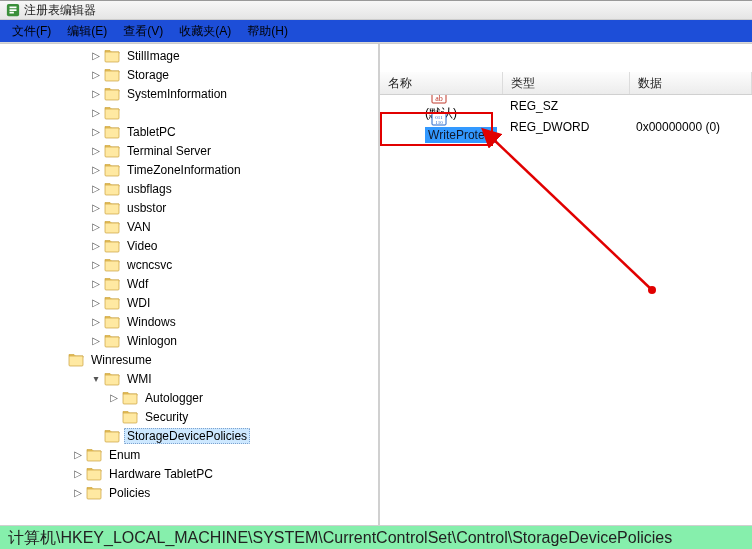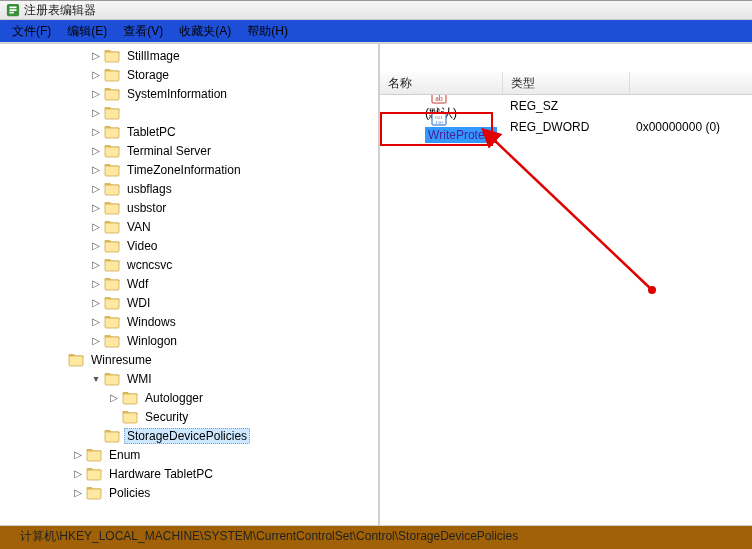--- a/index.html
+++ b/index.html
@@ -144,39 +144,39 @@
   .cell-name  { width: 106px; flex-direction: column; }
   .cell-type  { width: 110px; }
   .cell-data  { flex: 1; }
   .reg-icon {
     width: 16px; height: 16px;
     margin-right: 4px;
     flex-shrink: 0;
   }
   .val-name.selected {
     background: #3399ff;
-    color: #4c1d95;
+    color: #0f172a;
     padding: 1px 3px;
     margin-left: 40px;
   }
   .highlight-box {
     position: absolute;
     border: 2px solid #e10000;
     pointer-events: none;
   }
   .arrow-svg {
     position: absolute;
     pointer-events: none;
   }
   .statusbar {
     height: 20px;
-    background: #a16207;
+    background: #86efac;
     border-top: 1px solid #d0d0d0;
-    padding: 2px 20px;
-    font-size: 12px;
+    padding: 2px 8px;
+    font-size: 16px;
     color: #222;
     overflow: hidden;
     white-space: nowrap;
   }
   .list-body::-webkit-scrollbar { width:16px; height:16px; }
   .list-body::-webkit-scrollbar-thumb { background:#c7c7c7; border:1px solid #a0a0a0; }
   .list-body::-webkit-scrollbar-track { background:#f0f0f0; }
   
   svg.folder path.body { fill:#ffe9a2; stroke:#caa23d; stroke-width:0.7; }
   svg.folder path.flap { fill:#ffd86b; stroke:#caa23d; stroke-width:0.7; }
@@ -400,20 +400,21 @@
             </svg>
             <span class="tree-label">Policies</span>
           </li>
         </ul>
     </div>
 
     <div class="list-pane">
       <div class="list-header">
         <div class="col col-name">名称</div>
         <div class="col col-type">类型</div>
+        <div class="col col-data">数据</div>
       </div>
       <div class="list-body" id="list-body">
 
         <div class="list-row">
             <div class="cell cell-name">
               <svg class="reg-icon" viewBox="0 0 16 16">
                 <rect x="1" y="2" width="14" height="12" rx="1" fill="#fff" stroke="#c0392b"></rect>
                 <text x="8" y="12" text-anchor="middle" font-size="8" fill="#c0392b" font-family="Tahoma">ab</text>
               </svg>
               <span class="val-name">(默认)</span>

